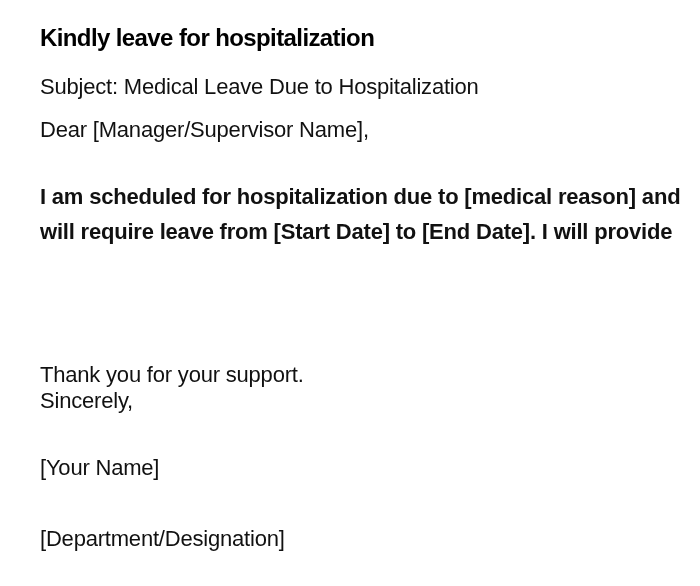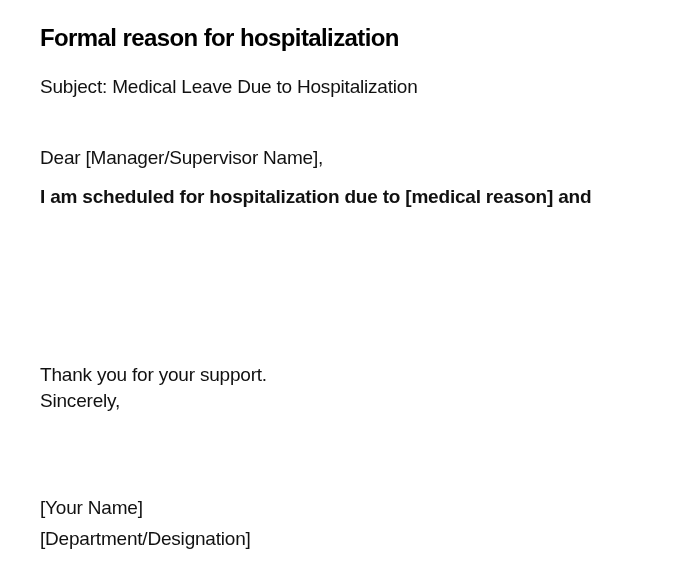--- a/index.html
+++ b/index.html
@@ -26,47 +26,48 @@
       font-size: 24px;
       font-weight: bold;
       letter-spacing: -0.6px;
       color: #000000;
       white-space: nowrap;
     }
     .para {
       position: absolute;
       left: 40px;
       margin: 0;
-      font-size: 19px;
+      font-size: 22px;
       line-height: 35px;
       letter-spacing: -0.2px;
       color: #111111;
       white-space: nowrap;
     }
     .para .line { display: block; font-weight: bold; }
     .p-subject   { top: 69px; }
-    .p-greeting  { top: 140px; }
+    .p-greeting  { top: 112px; }
     .p-body      { top: 179px; }
     .p-thanks    { top: 324px; margin-top: 33px; }
     .p-closing   { top: 383px; }
-    .p-name      { top: 450px; margin-top: 40px; }
+    .p-name      { top: 450px; }
     .p-dept      { top: 521px; }
   </style>
 </head>
 <body>
 
 <div class="doc">
-  <h1 class="title">Formal reason for hospitalization</h1>
+  <h1 class="title">Kindly leave for hospitalization</h1>
 
   <p class="para p-subject">Subject: Medical Leave Due to Hospitalization</p>
 
   <p class="para p-greeting">Dear [Manager/Supervisor Name],</p>
 
   <p class="para p-body">
     <span class="line">I am scheduled for hospitalization due to [medical reason] and</span>
+    <span class="line">will require leave from [Start Date] to [End Date]. I will provide</span>
   </p>
 
   <p class="para p-thanks">Thank you for your support.</p>
 
   <p class="para p-closing">Sincerely,</p>
 
   <p class="para p-name">[Your Name]</p>
 
   <p class="para p-dept">[Department/Designation]</p>
 </div>

